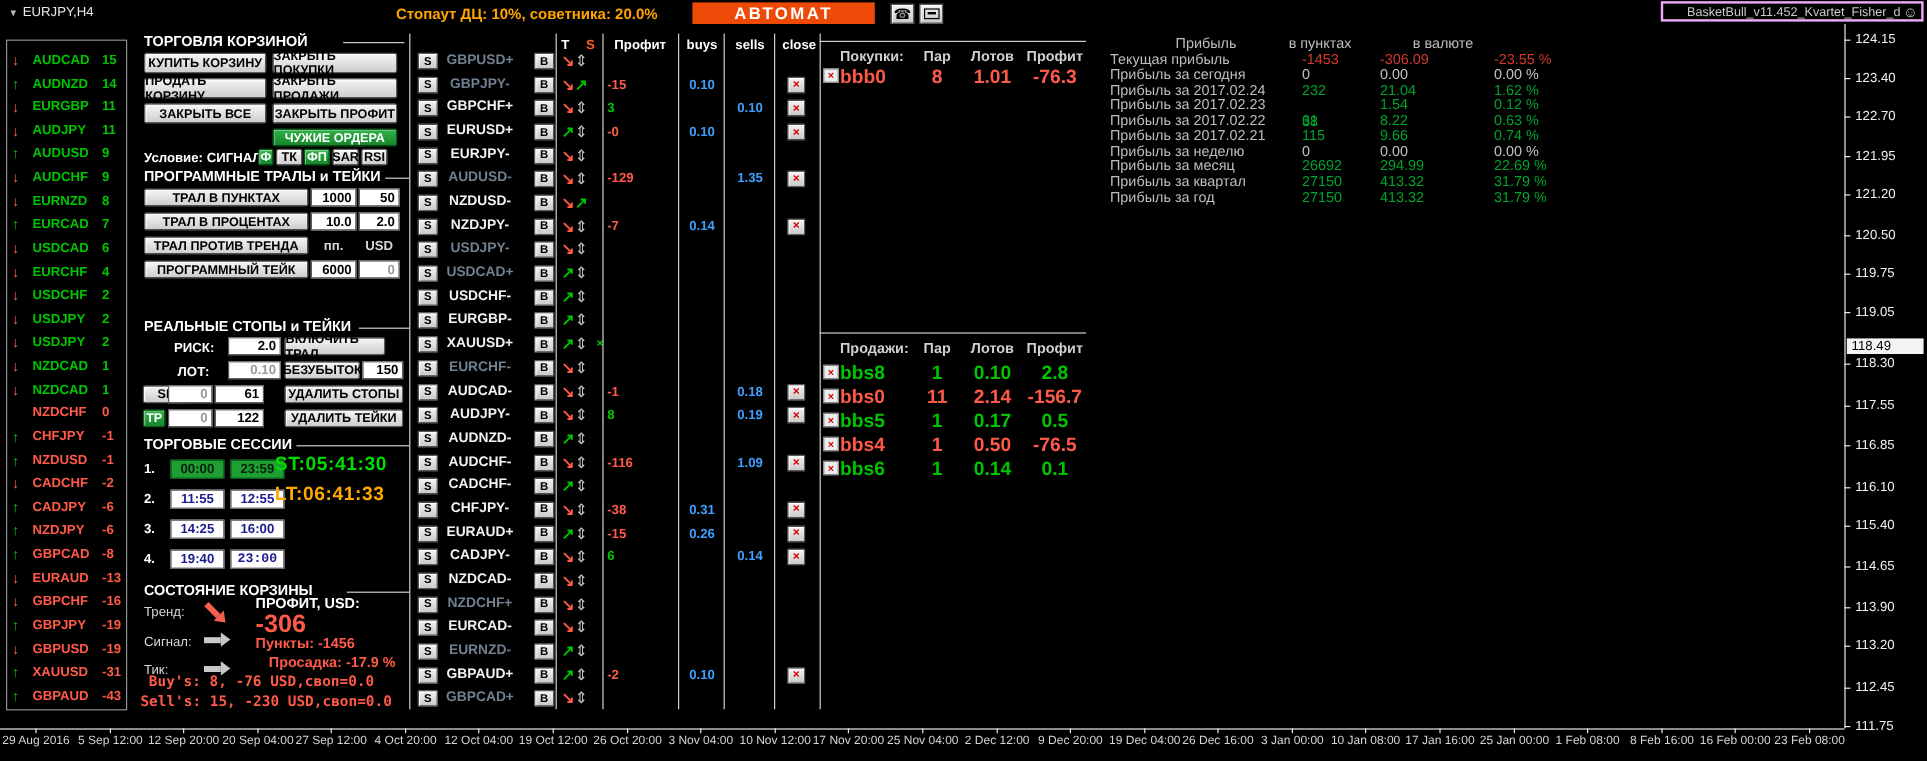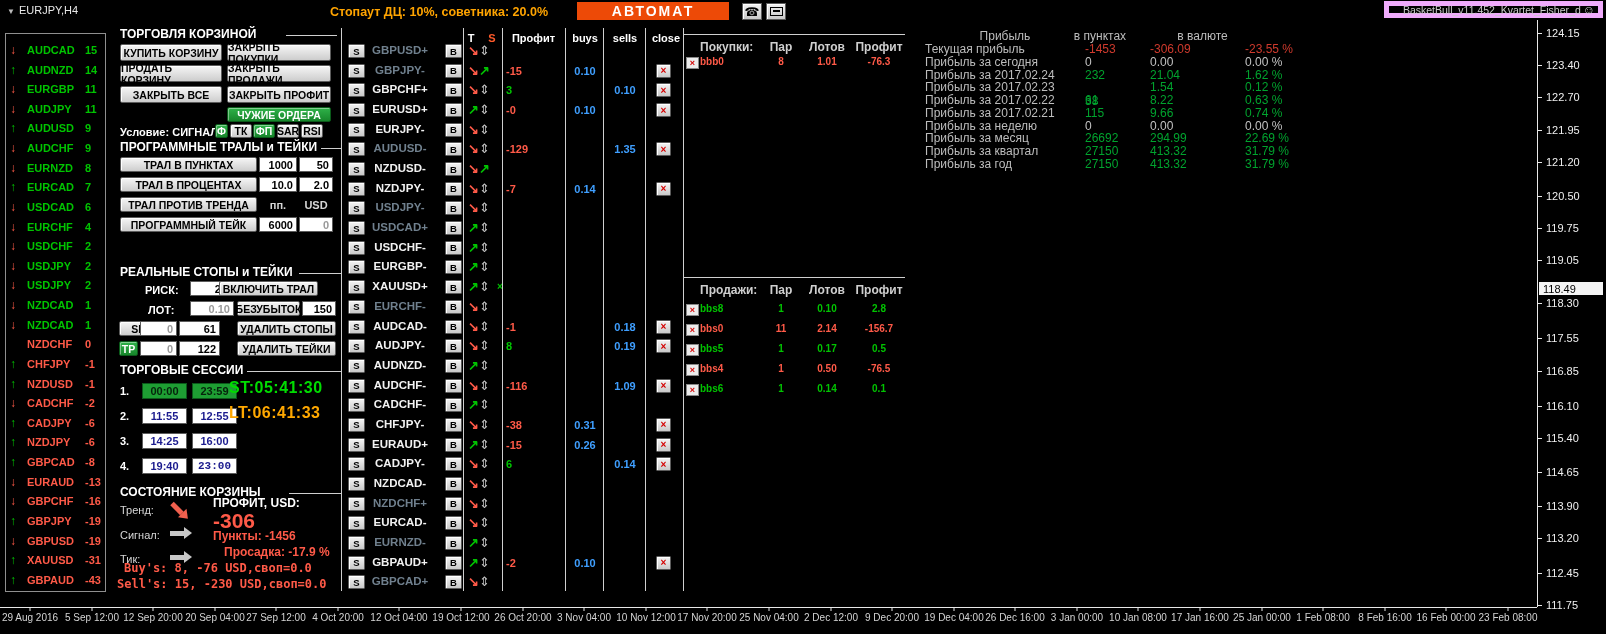--- a/index.html
+++ b/index.html
@@ -32,21 +32,21 @@
   .topbar-text{font-weight:bold;font-size:12.5px;color:#ffa400;}
   .automat{position:absolute;left:577px;top:2px;width:152px;height:18px;background:#ed4a07;
            color:#fff;font-weight:bold;font-size:14px;letter-spacing:2px;display:flex;
            align-items:center;justify-content:center;}
   .icon-btn{position:absolute;top:3px;width:20px;height:17px;display:flex;align-items:center;
             justify-content:center;background:linear-gradient(180deg,#f2f2f2,#c8c8c8);
             border:1px solid #5c5c5c;box-shadow:inset 1px 1px 0 #fff;font-size:12px;color:#000;
             box-sizing:border-box;}
   .pc-icon{display:inline-block;width:11px;height:7px;border:1px solid #000;position:relative;}
   .pc-icon:after{content:"";position:absolute;left:2px;right:2px;top:2px;height:2px;background:#000;}
-  .version{position:absolute;right:3px;top:1px;width:219px;height:17px;border:5px solid #f0abfc;
+  .version{position:absolute;right:3px;top:1px;width:219px;height:17px;border:2px solid #f0abfc;
            color:#c9c9c9;font-size:10.5px;display:flex;align-items:center;justify-content:flex-end;
            padding-right:3px;box-sizing:border-box;}
   .smiley{font-size:12px;margin-left:2px;color:#c9c9c9;}
   .left-panel{position:absolute;left:5px;top:33px;width:101px;height:559px;border:1px solid #8f8f8f;
               box-sizing:border-box;background:#000;}
   .s-row{position:absolute;left:0;width:100%;height:18px;font-weight:bold;font-size:11px;}
   .s-row .arr{position:absolute;left:4px;top:0;font-size:12px;font-weight:bold;}
   .s-row .pr{position:absolute;left:21px;top:1px;}
   .s-row .vv{position:absolute;left:79px;top:1px;}
   .trade-table{position:absolute;left:341px;top:26px;width:346px;height:566px;}
@@ -61,21 +61,21 @@
   .icons .ud{color:#c2c2c2;font-weight:normal;}
   .pval{position:absolute;left:165px;top:3px;width:56px;font-weight:bold;font-size:11px;}
   .bval{position:absolute;left:225px;top:3px;width:38px;text-align:center;font-weight:bold;font-size:11px;}
   .sval{position:absolute;left:263px;top:3px;width:42px;text-align:center;font-weight:bold;font-size:11px;}
   .xclose{position:absolute;left:315px;top:2px;width:15px;height:14px;color:#d40000;font-size:10px;}
   .th{position:absolute;top:6px;font-weight:bold;font-size:11px;color:#fff;text-align:center;}
   .xbtn{position:absolute;width:13px;height:12px;display:flex;align-items:center;justify-content:center;
         background:#ececec;border:1px solid #888;color:#d40000;font-weight:bold;font-size:9px;
         box-sizing:border-box;}
   .tbl-h{position:absolute;font-weight:bold;font-size:12px;color:#cfcfcf;}
-  .tbl-v{position:absolute;font-weight:bold;font-size:10px;}
+  .tbl-v{position:absolute;font-weight:bold;font-size:16px;}
   .stat-l{position:absolute;font-size:12px;color:#bdbdbd;}
   .stat-v{position:absolute;font-size:12px;}
   .st-red{color:#cf3a2d;}
   .st-green{color:#00a32e;}
   .st-gray{color:#c2c2c2;}
   .price-lbl{position:absolute;left:1546px;font-size:11px;color:#f0f0f0;}
   .price-tick{position:absolute;left:1537px;width:5px;height:1px;background:#e8e8e8;}
   .price-cur{position:absolute;left:1539px;width:64px;height:13px;background:#f4f4f4;color:#000;
              font-size:11px;display:flex;align-items:center;padding-left:4px;box-sizing:border-box;}
   .time-lbl{position:absolute;top:612px;font-size:10px;color:#d4d4d4;transform:translateX(-50%);}
@@ -287,21 +287,21 @@
         <div class="btn3d" style="left: 120px; top: 217px; width: 137px; height: 15px;">ПРОГРАММНЫЙ ТЕЙК</div>
         <div class="field" style="left: 259px; top: 217px; width: 38px; height: 15px;">6000</div>
         <div class="field dim" style="left: 299px; top: 217px; width: 34px; height: 15px;">0</div>
       </div>
 
     <div class="t sec" style="left:120px;top:266px">РЕАЛЬНЫЕ СТОПЫ и ТЕЙКИ</div>
     <div class="hl" style="left:299px;top:273px;width:42px"></div>
 
     <div class="t boldlbl" style="left:145px;top:284px">РИСК:</div>
     <div class="field" style="left:190px;top:281px;width:44px;height:15px">2.0</div>
-    <div class="btn3d" style="left:219px;top:281px;width:99px;height:15px">ВКЛЮЧИТЬ ТРАЛ</div>
+    <div class="btn3d" style="left:237px;top:281px;width:84px;height:15px">ВКЛЮЧИТЬ ТРАЛ</div>
 
     <div class="t boldlbl" style="left:148px;top:304px">ЛОТ:</div>
     <div class="field dim" style="left:190px;top:301px;width:44px;height:15px">0.10</div>
     <div class="btn3d" style="left:237px;top:301px;width:63px;height:15px">БЕЗУБЫТОК</div>
     <div class="field" style="left:302px;top:301px;width:34px;height:15px">150</div>
 
     <div class="btn3d" style="left:119px;top:321px;width:38px;height:15px">SL</div>
     <div class="field dim" style="left:140px;top:321px;width:37px;height:15px">0</div>
     <div class="field" style="left:179px;top:321px;width:41px;height:15px">61</div>
     <div class="btn3d" style="left:237px;top:321px;width:99px;height:15px">УДАЛИТЬ СТОПЫ</div>

